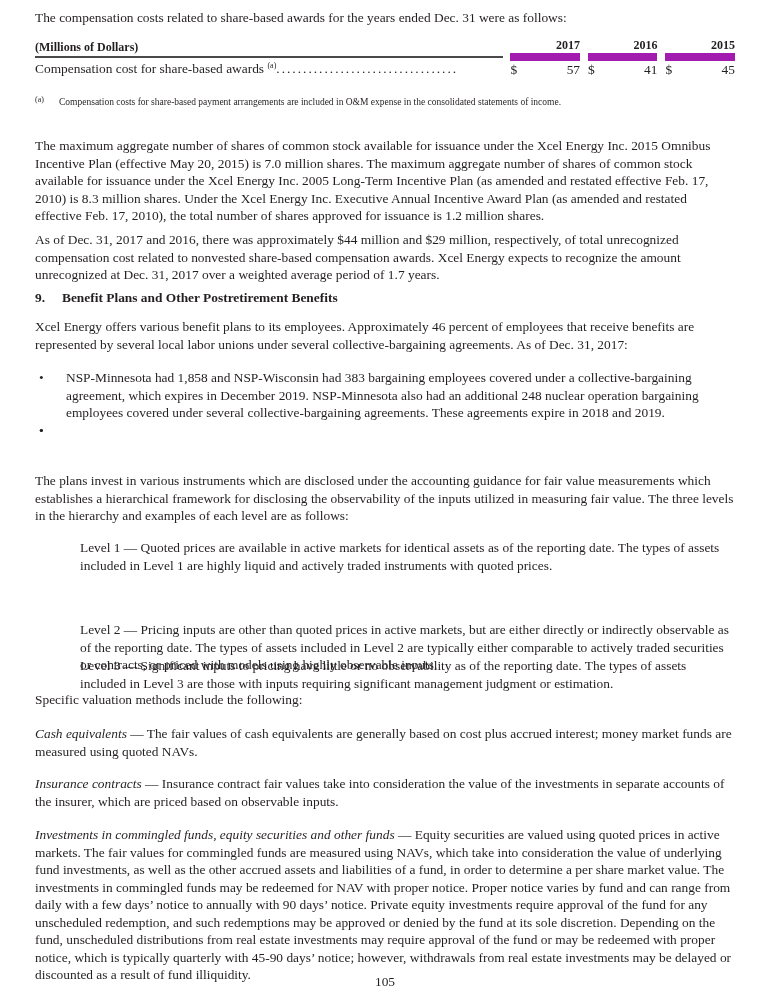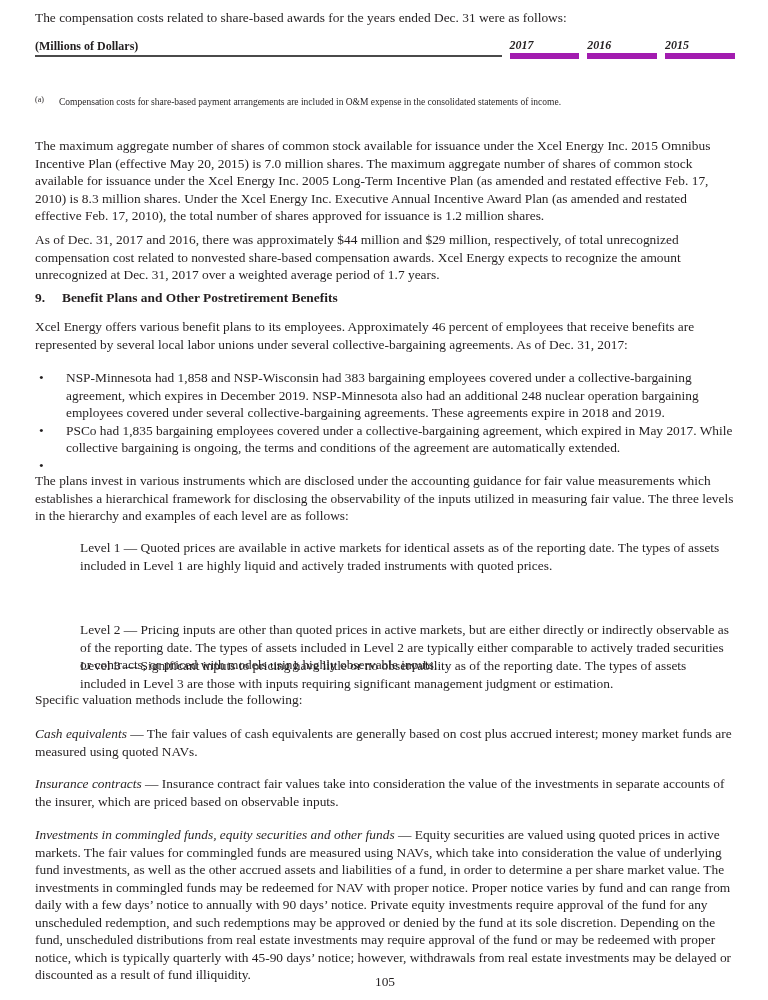--- a/index.html
+++ b/index.html
@@ -7,21 +7,21 @@
     width: 768px; height: 1000px; position: relative; overflow: hidden;
     font-family: "Liberation Serif", "DejaVu Serif", serif;
     color: #231f20; font-size: 13.4px; line-height: 17.5px;
   }
   .page { position: absolute; left: 35px; top: 0; width: 700px; }
   p { margin: 0; }
   .intro { position: absolute; top: 9px; left: 0; }
   table.comp { position: absolute; top: 38px; left: 0; border-collapse: collapse; width: 700px; }
   table.comp th { font-size: 12px; font-weight: bold; padding: 0 0 1px 0; line-height: 14px; }
   table.comp th.lbl { text-align: left; border-bottom: 2px solid #4a4a4a; }
-  table.comp th.yr { text-align: left; border-bottom: 6px solid #a21caf; font-style: italic; }
+  table.comp th.yr { text-align: right; border-bottom: 8px solid #a21caf; }
   table.comp td { padding: 0; line-height: 17px; white-space: nowrap; }
   td.lbl { overflow: hidden; }
   td.cur { text-align: left; padding-left: 2px; }
   td.num { text-align: right; padding-right: 2px; }
   .gap { width: 8px; }
   .dots { letter-spacing: 2px; }
   sup { font-size: 8px; line-height: 0; vertical-align: 5px; }
   .footnote { position: absolute; top: 94px; left: 0; font-size: 9.5px; line-height: 12px; }
   .footnote .mark { font-size: 8px; vertical-align: 3px; display: inline-block; width: 24px; }
   .para1 { position: absolute; top: 137px; left: 0; width: 700px; }
@@ -69,35 +69,47 @@
         <th class="lbl">(Millions of Dollars)</th>
         <th></th>
         <th class="yr" colspan="2">2017</th>
         <th></th>
         <th class="yr" colspan="2">2016</th>
         <th></th>
         <th class="yr" colspan="2">2015</th>
       </tr>
     </thead>
     <tbody>
+      <tr>
+        <td class="lbl"><span>Compensation cost for share-based awards</span> <sup>(a)</sup><span class="dots">..................................</span></td>
+        <td></td>
+        <td class="cur">$</td>
+        <td class="num">57</td>
+        <td></td>
+        <td class="cur">$</td>
+        <td class="num">41</td>
+        <td></td>
+        <td class="cur">$</td>
+        <td class="num">45</td>
+      </tr>
     </tbody>
   </table>
 
   <p class="footnote"><span class="mark">(a)</span><span>Compensation costs for share-based payment arrangements are included in O&amp;M expense in the consolidated statements of income.</span></p>
 
   <p class="para1">The maximum aggregate number of shares of common stock available for issuance under the Xcel Energy Inc. 2015 Omnibus Incentive Plan (effective May 20, 2015) is 7.0 million shares.  The maximum aggregate number of shares of common stock available for issuance under the Xcel Energy Inc. 2005 Long-Term Incentive Plan (as amended and restated effective Feb. 17, 2010) is 8.3 million shares.  Under the Xcel Energy Inc. Executive Annual Incentive Award Plan (as amended and restated effective Feb. 17, 2010), the total number of shares approved for issuance is 1.2 million shares.</p>
   <p class="para2">As of Dec. 31, 2017 and 2016, there was approximately $44 million and $29 million, respectively, of total unrecognized compensation cost related to nonvested share-based compensation awards.  Xcel Energy expects to recognize the amount unrecognized at Dec. 31, 2017 over a weighted average period of 1.7 years.</p>
 
   <p class="heading"><span class="num">9.</span><span>Benefit Plans and Other Postretirement Benefits</span></p>
 
   <p class="para3">Xcel Energy offers various benefit plans to its employees.  Approximately 46 percent of employees that receive benefits are represented by several local labor unions under several collective-bargaining agreements.  As of Dec. 31, 2017:</p>
 
   <ul class="bul">
     <li><span class="bullet">•</span><span>NSP-Minnesota had 1,858 and NSP-Wisconsin had 383 bargaining employees covered under a collective-bargaining agreement, which expires in December 2019.  NSP-Minnesota also had an additional 248 nuclear operation bargaining employees covered under several collective-bargaining agreements.  These agreements expire in 2018 and 2019.</span></li>
-    <li><span class="bullet">•</span><span>PSCo had 1,835 bargaining employees covered under a collective-bargaining agreement, which expired in May 2017.  While collective bargaining is ongoing, the terms and conditions of the agreement are automatically extended.</span></li>
+    <li><span class="bullet">•</span></li>
     <li><span class="bullet">•</span></li>
   </ul>
 
   <p class="para4">The plans invest in various instruments which are disclosed under the accounting guidance for fair value measurements which establishes a hierarchical framework for disclosing the observability of the inputs utilized in measuring fair value.  The three levels in the hierarchy and examples of each level are as follows:</p>
 
   <p class="levels lv1">Level 1 — Quoted prices are available in active markets for identical assets as of the reporting date.  The types of assets included in Level 1 are highly liquid and actively traded instruments with quoted prices.</p>
   <p class="levels lv2">Level 2 — Pricing inputs are other than quoted prices in active markets, but are either directly or indirectly observable as of the reporting date.  The types of assets included in Level 2 are typically either comparable to actively traded securities or contracts, or priced with models using highly observable inputs.</p>
   <p class="levels lv3">Level 3 — Significant inputs to pricing have little or no observability as of the reporting date.  The types of assets included in Level 3 are those with inputs requiring significant management judgment or estimation.</p>
 
   <p class="spec">Specific valuation methods include the following:</p>

